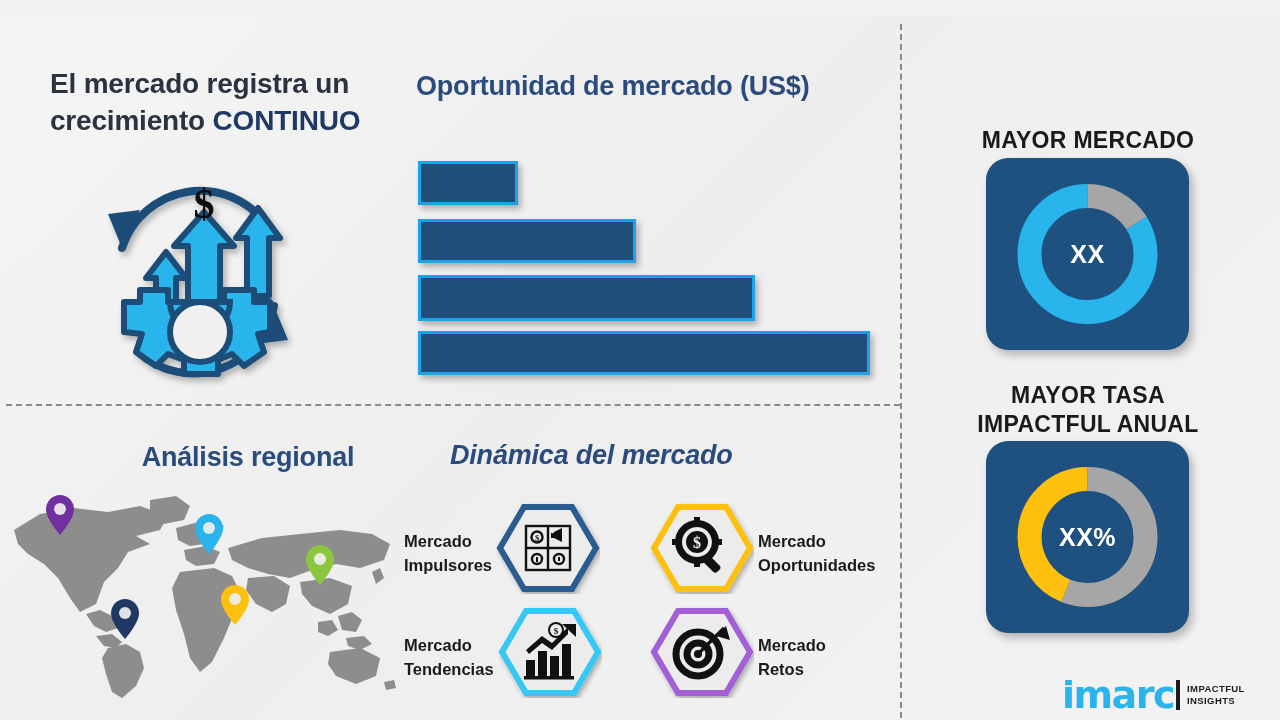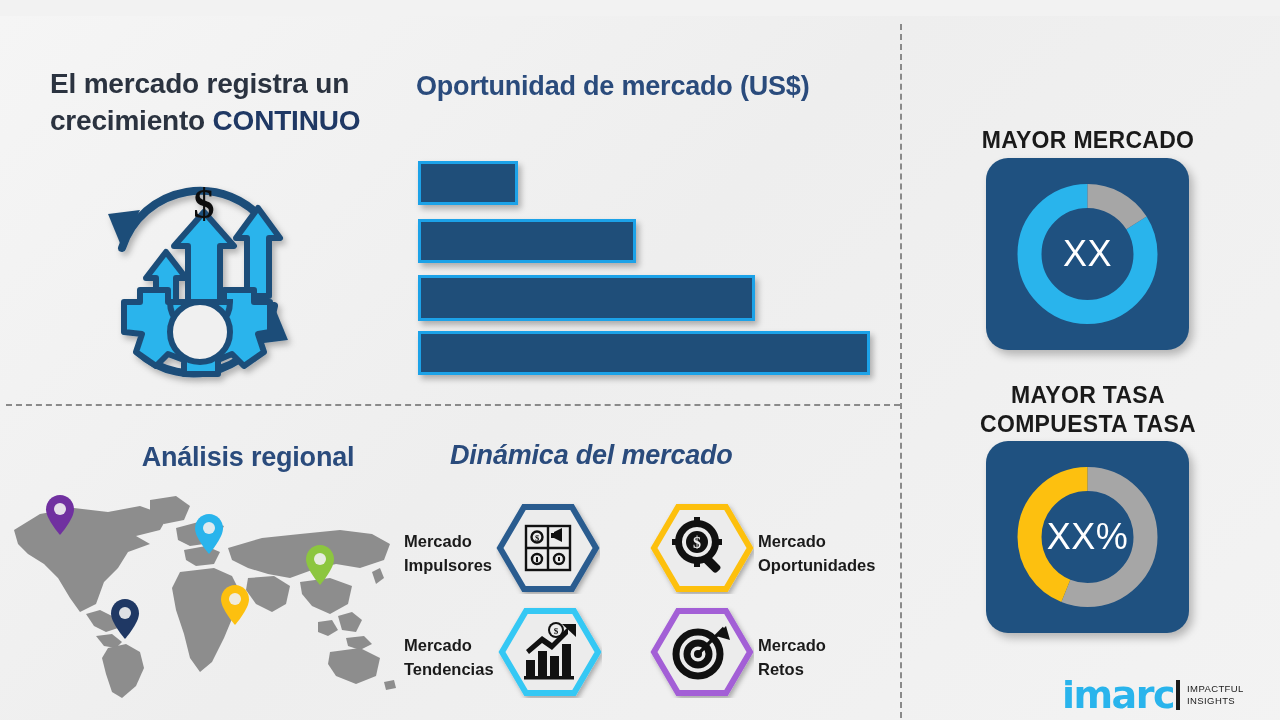--- a/index.html
+++ b/index.html
@@ -68,32 +68,32 @@
   }
   .donut-card{
     position:absolute;left:986px;width:203px;height:192px;
     background:#1f5180;border-radius:22px;
     box-shadow:4px 5px 9px rgba(0,0,0,.25);
   }
   .donut-card svg{position:absolute;left:0;top:0;}
   .donut-center{
     position:absolute;left:0;top:0;width:203px;height:192px;
     display:flex;align-items:center;justify-content:center;
-    color:#ffffff;font-size:36px;font-weight:normal;letter-spacing:.5px;
+    color:#ffffff;font-size:25px;font-weight:bold;letter-spacing:.5px;
   }
 
   
   #logo{position:absolute;left:1062px;top:656px;width:200px;height:46px;
         display:flex;align-items:center;}
   .logo-word{
     color:#29b4ec;font-size:38px;font-weight:bold;line-height:.9;
     letter-spacing:-1.5px;font-family:"DejaVu Sans", sans-serif;
   }
   .logo-bar{width:4px;height:30px;background:#1a1a1a;margin:0 7px 0 2px;}
-  .logo-tag{color:#1a1a1a;font-size:9.5px;font-weight:normal;line-height:1.28;
+  .logo-tag{color:#1a1a1a;font-size:9.5px;font-weight:bold;line-height:1.28;
             letter-spacing:.4px;}
 </style>
 </head>
 <body>
 
 <div class="stage">
 
   <div class="v-divider"></div>
   <div class="h-divider"></div>
 
@@ -348,21 +348,21 @@
 
       <circle cx="101.5" cy="96" r="58" fill="none" stroke="#29b4ec" stroke-width="24" stroke-dasharray="306.2 58.2" stroke-dashoffset="-58.2" transform="rotate(-90 101.5 96)"></circle>
 
       <circle cx="101.5" cy="96" r="58" fill="none" stroke="#a6a6a6" stroke-width="24" stroke-dasharray="58.2 306.2" stroke-dashoffset="0" transform="rotate(-90 101.5 96)"></circle>
     </svg>
     <div class="donut-center">XX</div>
   </div>
 
   <div class="donut-head" style="top:365px;">
     <span>MAYOR TASA</span><br>
-    <span>COMPUESTA TASA</span>
+    <span>IMPACTFUL ANUAL</span>
   </div>
 
   <div class="donut-card" style="top:425px;">
     <svg width="203" height="192" viewBox="0 0 203 192">
 
       <circle cx="101.5" cy="96" r="58" fill="none" stroke="#a6a6a6" stroke-width="24" stroke-dasharray="204.1 160.3" stroke-dashoffset="0" transform="rotate(-90 101.5 96)"></circle>
 
       <circle cx="101.5" cy="96" r="58" fill="none" stroke="#fdc00f" stroke-width="24" stroke-dasharray="160.3 204.1" stroke-dashoffset="-204.1" transform="rotate(-90 101.5 96)"></circle>
     </svg>
     <div class="donut-center">XX%</div>

